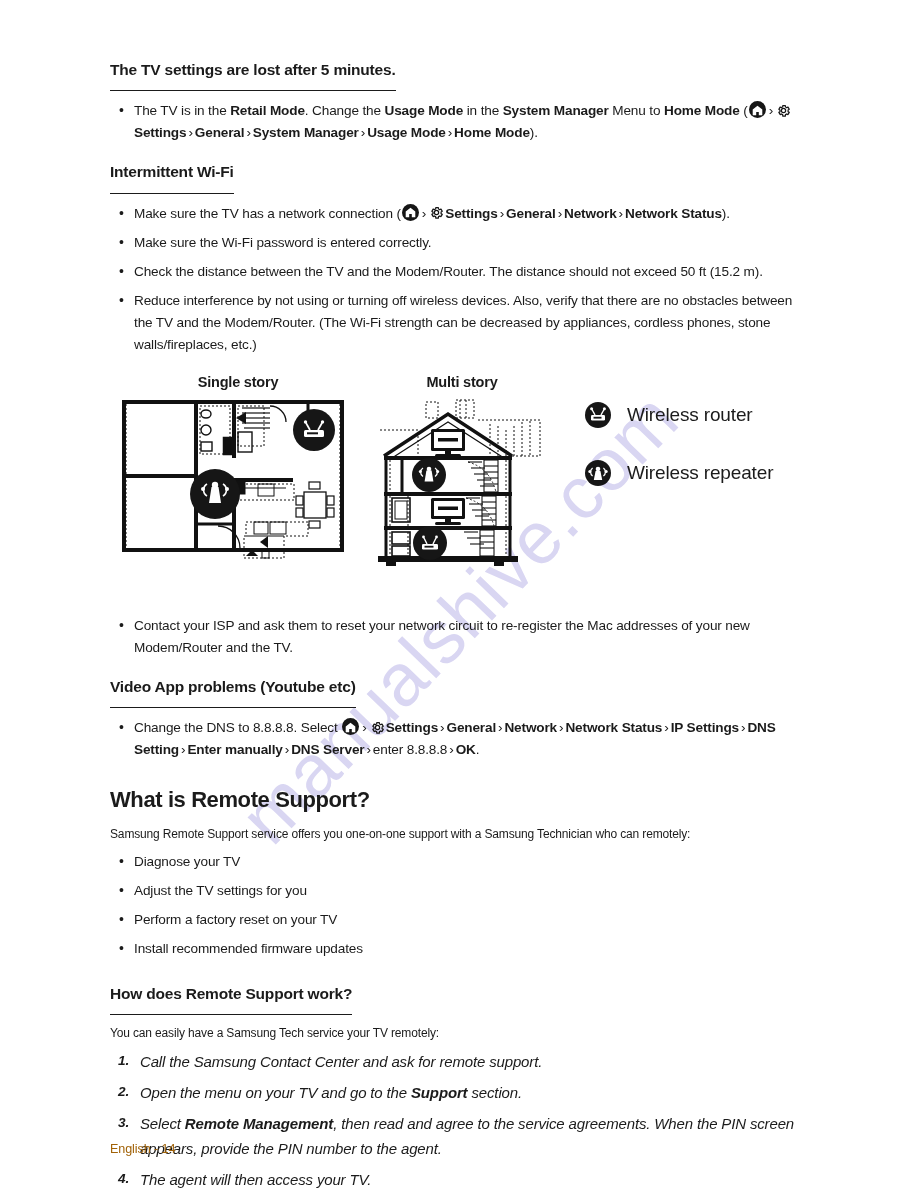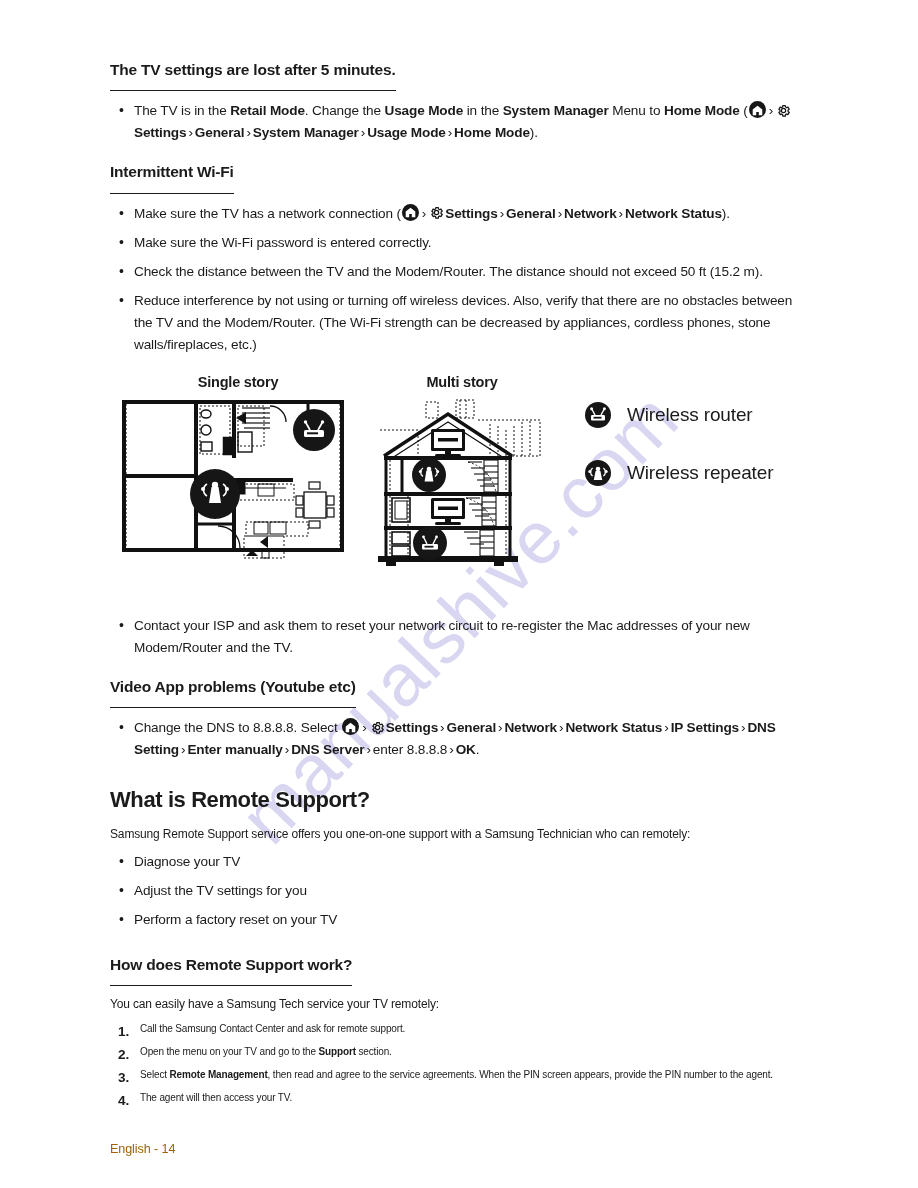--- a/index.html
+++ b/index.html
@@ -80,24 +80,25 @@
   ol.numbers {
     list-style: none;
     margin: 0;
     padding: 0;
     counter-reset: step;
   }
   ol.numbers > li {
     position: relative;
     padding-left: 30px;
     margin-bottom: 7px;
-    font-size: 10px;
+    font-size: 15px;
     line-height: 1.62;
     letter-spacing: -0.15px;
     counter-increment: step;
+    font-style: italic;
   }
   ol.numbers > li::before {
     content: counter(step) ".";
     position: absolute;
     left: 8px;
     top: 0;
     font-weight: bold;
     font-size: 13.6px;
   }
   p.para {
@@ -473,20 +474,21 @@
       </ul>
     </div>
 
     <div class="blk" style="margin-top:26px;">
       <h1 class="major">What is Remote Support?</h1>
       <p class="para">Samsung Remote Support service offers you one-on-one support with a Samsung Technician who can remotely:</p>
       <ul class="bullets">
         <li>Diagnose your TV</li>
         <li>Adjust the TV settings for you</li>
         <li>Perform a factory reset on your TV</li>
+        <li>Install recommended firmware updates</li>
       </ul>
     </div>
 
     <div class="blk" style="margin-top:24px;">
       <h2 class="sub">How does Remote Support work?</h2>
       <p class="para">You can easily have a Samsung Tech service your TV remotely:</p>
       <ol class="numbers">
         <li>Call the Samsung Contact Center and ask for remote support.</li>
         <li>Open the menu on your TV and go to the <b>Support</b> section.</li>
         <li>Select <b>Remote Management</b>, then read and agree to the service agreements. When the PIN screen appears, provide the PIN number to the agent.</li>

